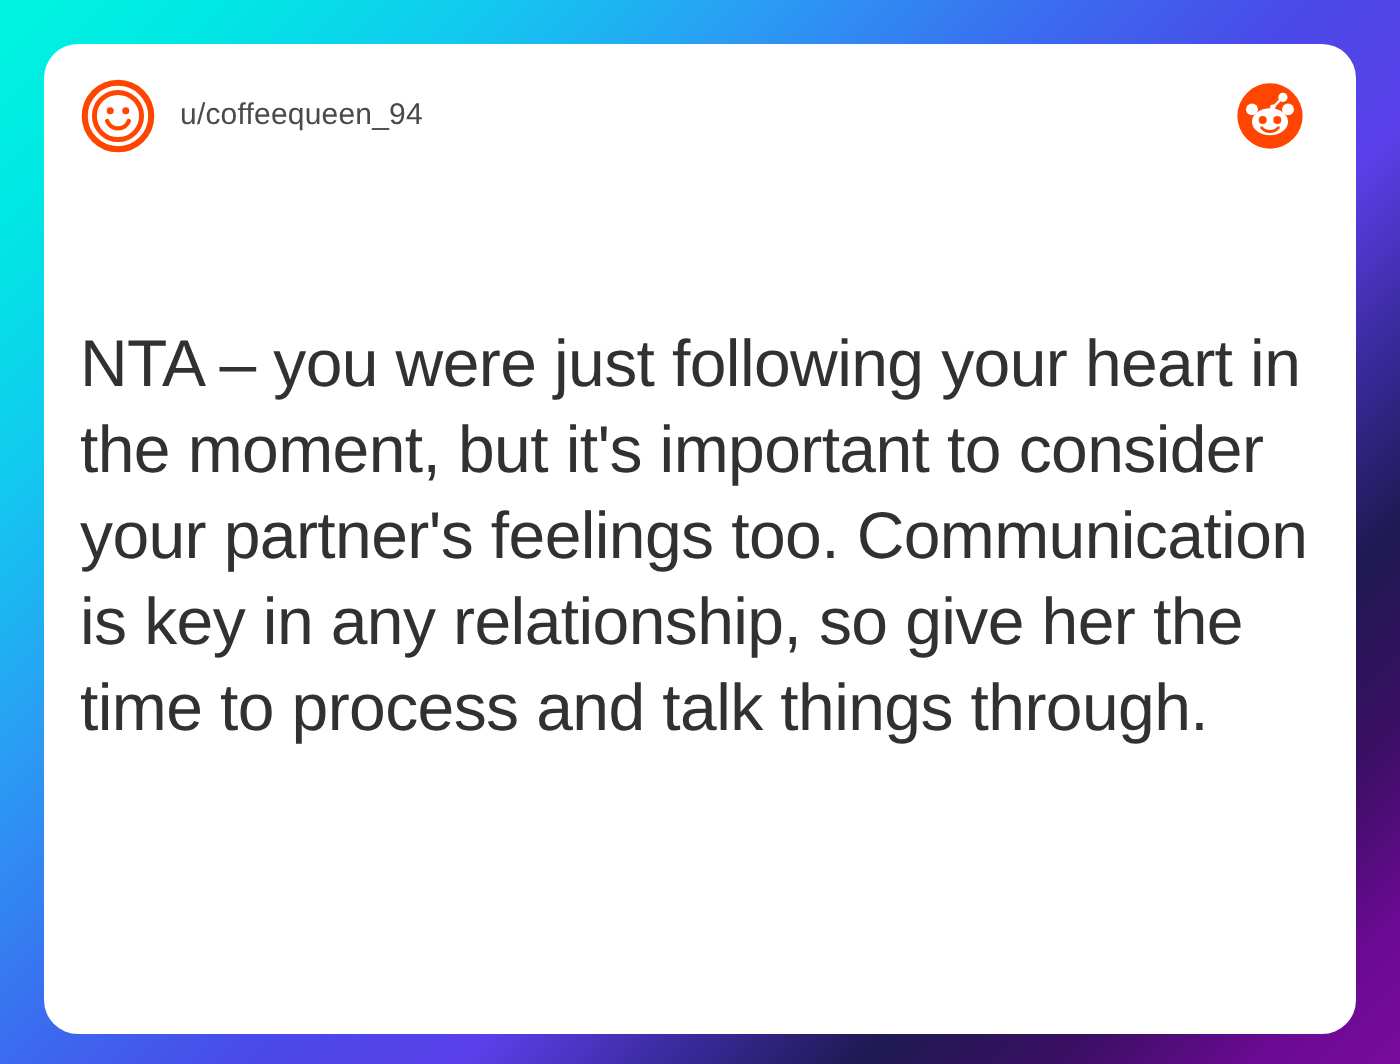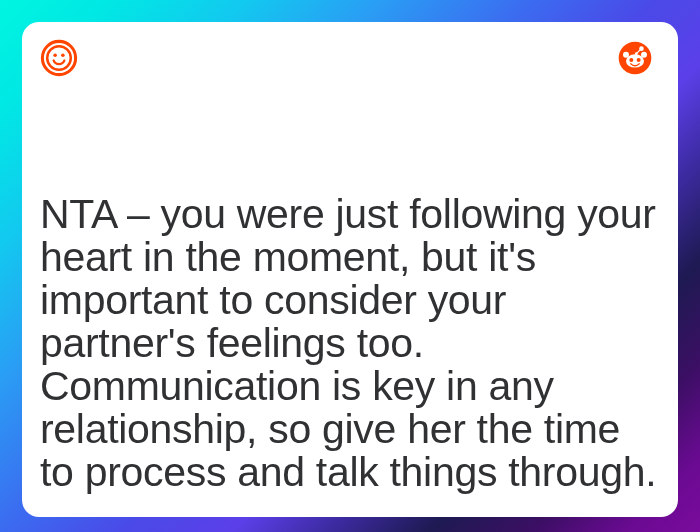--- a/index.html
+++ b/index.html
@@ -84,29 +84,28 @@
     flex: 0 0 34px;
     display: block;
   }
 
   
   #comment-body {
     position: absolute;
     left: 18px;
     top: 138px;
     width: 620px;
-    font-size: 41px;
+    font-size: 33px;
     line-height: 43px;
     color: #2f3133;
     letter-spacing: -0.3px;
     font-weight: 400;
     font-family: "Liberation Sans", sans-serif;
     white-space: pre-wrap;
     word-break: normal;
-    margin-top: 33px;
   }
 </style>
 </head>
 <body>
 
 <div id="canvas">
 
   <div id="card">
 
     <div id="card-header">
@@ -114,20 +113,21 @@
       <span class="avatar-wrap">
         <svg class="avatar" viewBox="0 0 40 40" aria-hidden="true">
           <circle cx="20" cy="20" r="17.5" fill="none" stroke="#FF4500" stroke-width="3.2"></circle>
           <circle cx="20" cy="20" r="12.4" fill="none" stroke="#FF4500" stroke-width="2.6"></circle>
           <circle cx="15.9" cy="17.2" r="1.85" fill="#FF4500"></circle>
           <circle cx="24.1" cy="17.2" r="1.85" fill="#FF4500"></circle>
           <path d="M14.3 22.6 A6.1 6.1 0 0 0 25.7 22.6" fill="none" stroke="#FF4500" stroke-width="2.3" stroke-linecap="round"></path>
         </svg>
       </span>
 
+      <span class="username">u/coffeequeen_94</span>
 
       <span class="spacer"></span>
 
       <span class="brand-wrap">
         <svg class="brand-logo" viewBox="0 0 40 40" aria-hidden="true">
           <circle cx="20" cy="20" r="19.2" fill="#FF4500"></circle>
           <g fill="#FFFFFF">
             <ellipse cx="20" cy="23.4" rx="10.6" ry="7.9"></ellipse>
             <circle cx="30.6" cy="16.1" r="3.5"></circle>
             <circle cx="9.4" cy="16.1" r="3.5"></circle>

